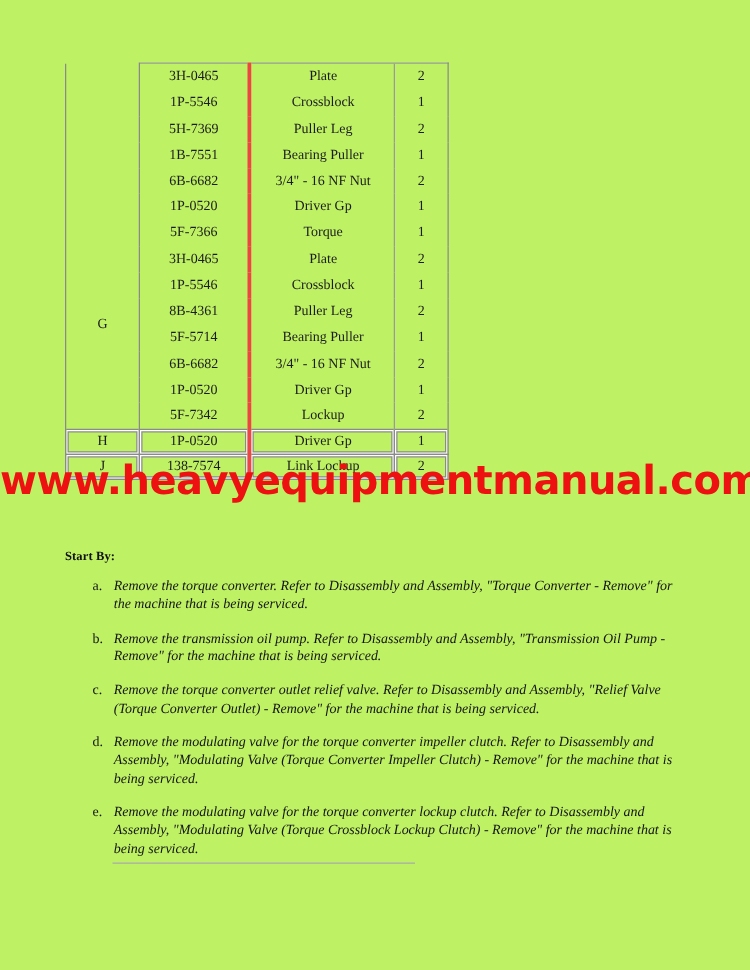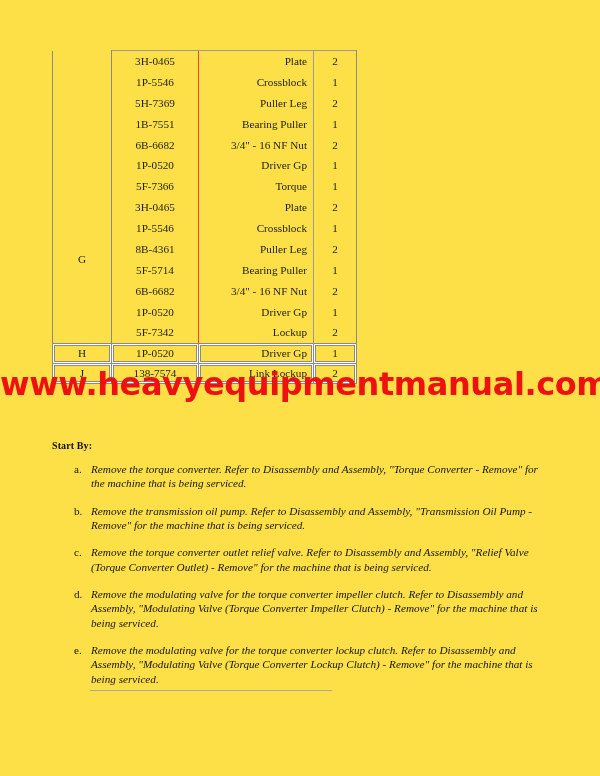--- a/index.html
+++ b/index.html
@@ -14,21 +14,21 @@
     overflow: hidden;
     font-family: "Liberation Serif", "DejaVu Serif", serif;
     color: #1a1a1a;
   }
 
   .page {
     position: absolute;
     inset: 0;
     width: 600px;
     height: 776px;
-    background: #fde047;
+    background: #bef264;
   }
 
   
   .tool-table-wrap {
     position: absolute;
     left: 52px;
     top: 50px;
     width: 256px;
   }
   table.tool-table {
@@ -52,22 +52,22 @@
     border-right: 1px solid #8a8a8a;
     box-shadow: -2px 0 0 -1px #8a8a8a;
   }
   .tool-table td.c-part {
     width: 74px;
     text-align: center;
     white-space: nowrap;
   }
   .tool-table td.c-desc {
     width: 101px;
-    text-align: right;
-    border-left: 1px solid #ef4444;
+    text-align: center;
+    border-left: 3px solid #ef4444;
     padding-left: 7px;
     white-space: nowrap;
     margin-top: 20px;
   }
   .tool-table td.c-qty {
     width: 30px;
     text-align: center;
     border-left: 1px solid #9a9a9a;
     border-right: 1px solid #8a8a8a;
   }
@@ -284,21 +284,21 @@
       <div class="step-text">Remove the torque converter outlet relief valve. Refer to Disassembly and Assembly, "Relief Valve (Torque Converter Outlet) - Remove" for the machine that is being serviced.</div>
     </div>
 
     <div class="step">
       <div class="step-marker">d.</div>
       <div class="step-text">Remove the modulating valve for the torque converter impeller clutch. Refer to Disassembly and Assembly, "Modulating Valve (Torque Converter Impeller Clutch) - Remove" for the machine that is being serviced.</div>
     </div>
 
     <div class="step">
       <div class="step-marker">e.</div>
-      <div class="step-text">Remove the modulating valve for the torque converter lockup clutch. Refer to Disassembly and Assembly, "Modulating Valve (Torque Converter Lockup Clutch) - Remove" for the machine that is being serviced.</div>
+      <div class="step-text">Remove the modulating valve for the torque converter lockup clutch. Refer to Disassembly and Assembly, "Modulating Valve (Torque Crossblock Lockup Clutch) - Remove" for the machine that is being serviced.</div>
     </div>
 
   </div>
 
   <div class="bottom-rule"></div>
 
   <div class="watermark">www.heavyequipmentmanual.com</div>
 
 </div>
 

